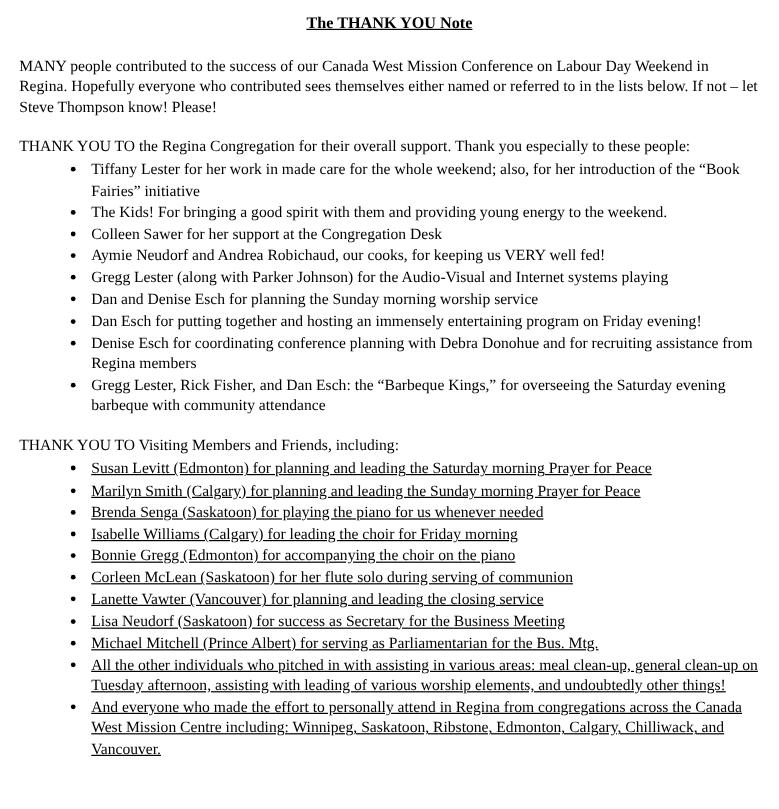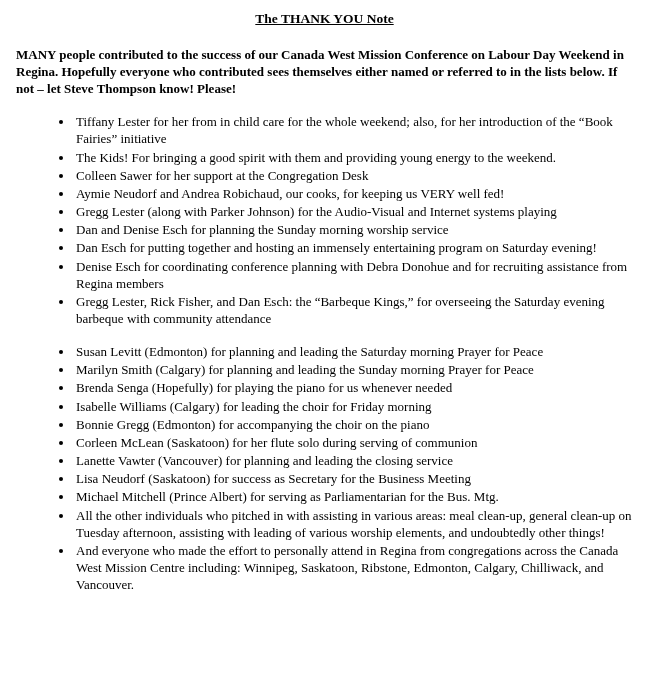--- a/index.html
+++ b/index.html
@@ -20,64 +20,66 @@
   }
   .doc-title {
     text-align: center;
     font-size: 13.5px;
     font-weight: bold;
     text-decoration: underline;
     margin-bottom: 18px;
   }
   p.para {
     margin-bottom: 16px;
-    font-weight: bold;
   }
   p.section-heading {
     margin-bottom: 2px;
   }
   ul.bullet-list {
     margin: 0 0 16px 0;
     padding-left: 58px;
     list-style-type: disc;
   }
   ul.bullet-list li {
     padding-left: 2px;
     margin-bottom: 1px;
   }
   ul.bullet-list:last-child {
     margin-bottom: 0;
+    text-decoration: underline;
   }
 </style>
 </head>
 <body>
 
 <div class="page">
   <h1 class="doc-title">The THANK YOU Note</h1>
 
   <p class="para">MANY people contributed to the success of our Canada West Mission Conference on Labour Day Weekend in Regina. Hopefully everyone who contributed sees themselves either named or referred to in the lists below. If not – let Steve Thompson know! Please!</p>
 
+  <p class="para section-heading">THANK YOU TO the Regina Congregation for their overall support. Thank you especially to these people:</p>
 
   <ul class="bullet-list">
-      <li>Tiffany Lester for her from in child care for the whole weekend; also, for her introduction of the “Book Fairies” initiative</li>
+      <li>Tiffany Lester for her work in made care for the whole weekend; also, for her introduction of the “Book Fairies” initiative</li>
       <li>The Kids! For bringing a good spirit with them and providing young energy to the weekend.</li>
       <li>Colleen Sawer for her support at the Congregation Desk</li>
       <li>Aymie Neudorf and Andrea Robichaud, our cooks, for keeping us VERY well fed!</li>
       <li>Gregg Lester (along with Parker Johnson) for the Audio-Visual and Internet systems playing</li>
       <li>Dan and Denise Esch for planning the Sunday morning worship service</li>
-      <li>Dan Esch for putting together and hosting an immensely entertaining program on Saturday evening!</li>
+      <li>Dan Esch for putting together and hosting an immensely entertaining program on Friday evening!</li>
       <li>Denise Esch for coordinating conference planning with Debra Donohue and for recruiting assistance from Regina members</li>
       <li>Gregg Lester, Rick Fisher, and Dan Esch: the “Barbeque Kings,” for overseeing the Saturday evening barbeque with community attendance</li>
     </ul>
 
+  <p class="para section-heading">THANK YOU TO Visiting Members and Friends, including:</p>
 
   <ul class="bullet-list">
       <li>Susan Levitt (Edmonton) for planning and leading the Saturday morning Prayer for Peace</li>
       <li>Marilyn Smith (Calgary) for planning and leading the Sunday morning Prayer for Peace</li>
-      <li>Brenda Senga (Hopefully) for playing the piano for us whenever needed</li>
+      <li>Brenda Senga (Saskatoon) for playing the piano for us whenever needed</li>
       <li>Isabelle Williams (Calgary) for leading the choir for Friday morning</li>
       <li>Bonnie Gregg (Edmonton) for accompanying the choir on the piano</li>
       <li>Corleen McLean (Saskatoon) for her flute solo during serving of communion</li>
       <li>Lanette Vawter (Vancouver) for planning and leading the closing service</li>
       <li>Lisa Neudorf (Saskatoon) for success as Secretary for the Business Meeting</li>
       <li>Michael Mitchell (Prince Albert) for serving as Parliamentarian for the Bus. Mtg.</li>
       <li>All the other individuals who pitched in with assisting in various areas: meal clean-up, general clean-up on Tuesday afternoon, assisting with leading of various worship elements, and undoubtedly other things!</li>
       <li>And everyone who made the effort to personally attend in Regina from congregations across the Canada West Mission Centre including: Winnipeg, Saskatoon, Ribstone, Edmonton, Calgary, Chilliwack, and Vancouver.</li>
     </ul>
 </div>

